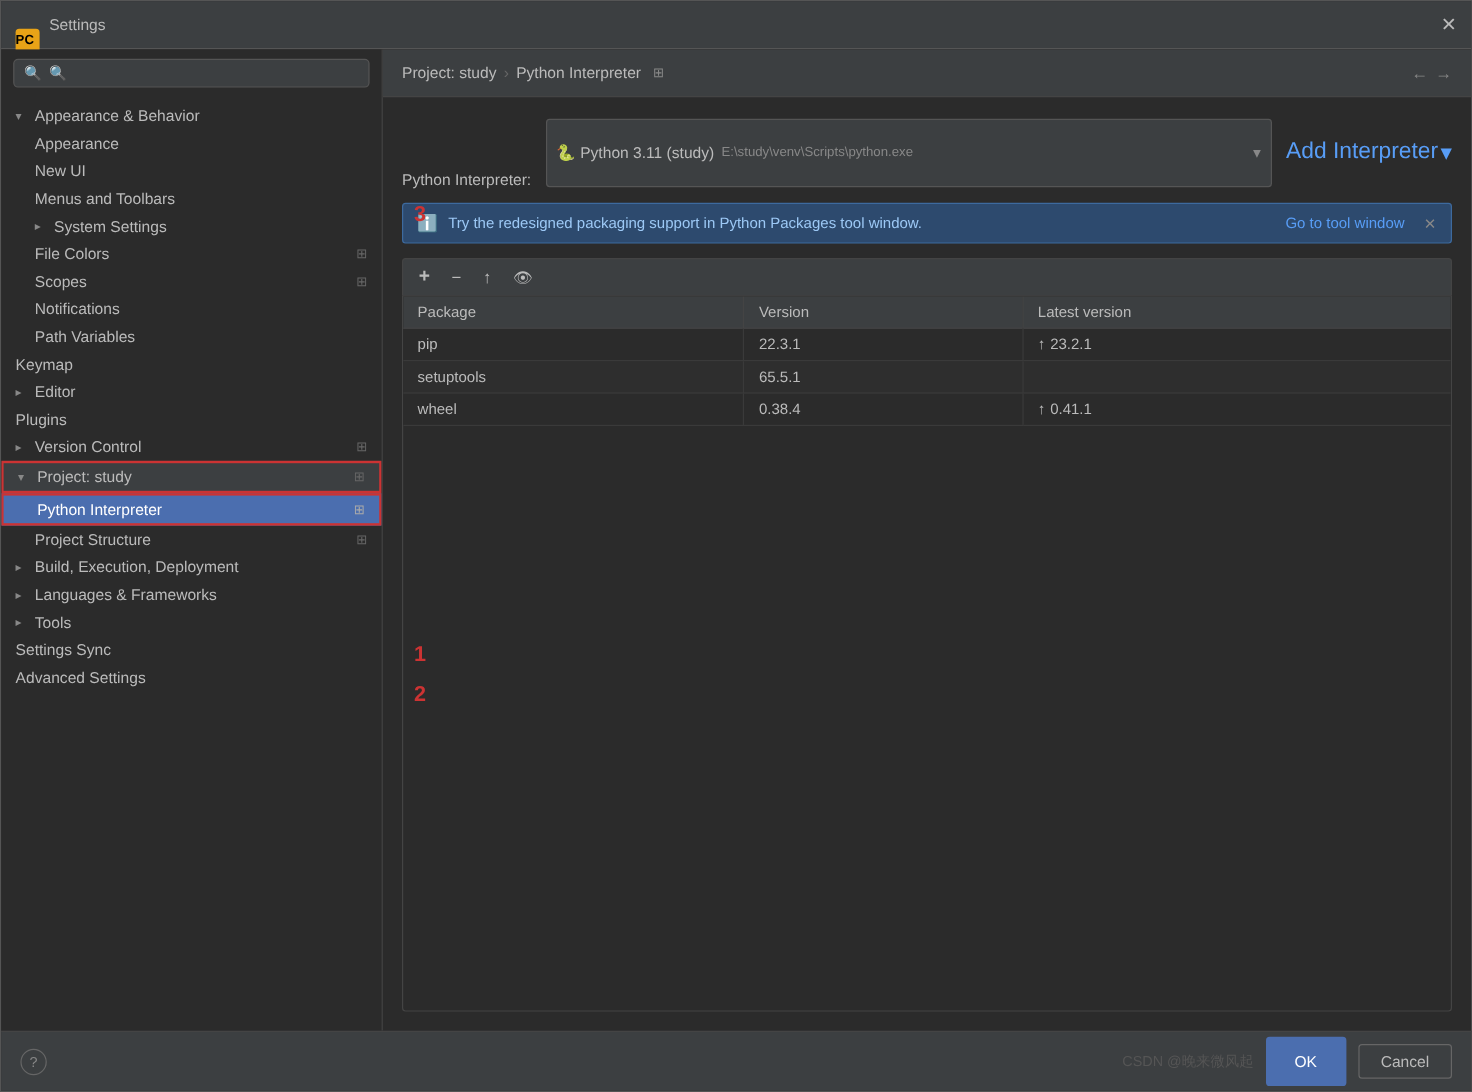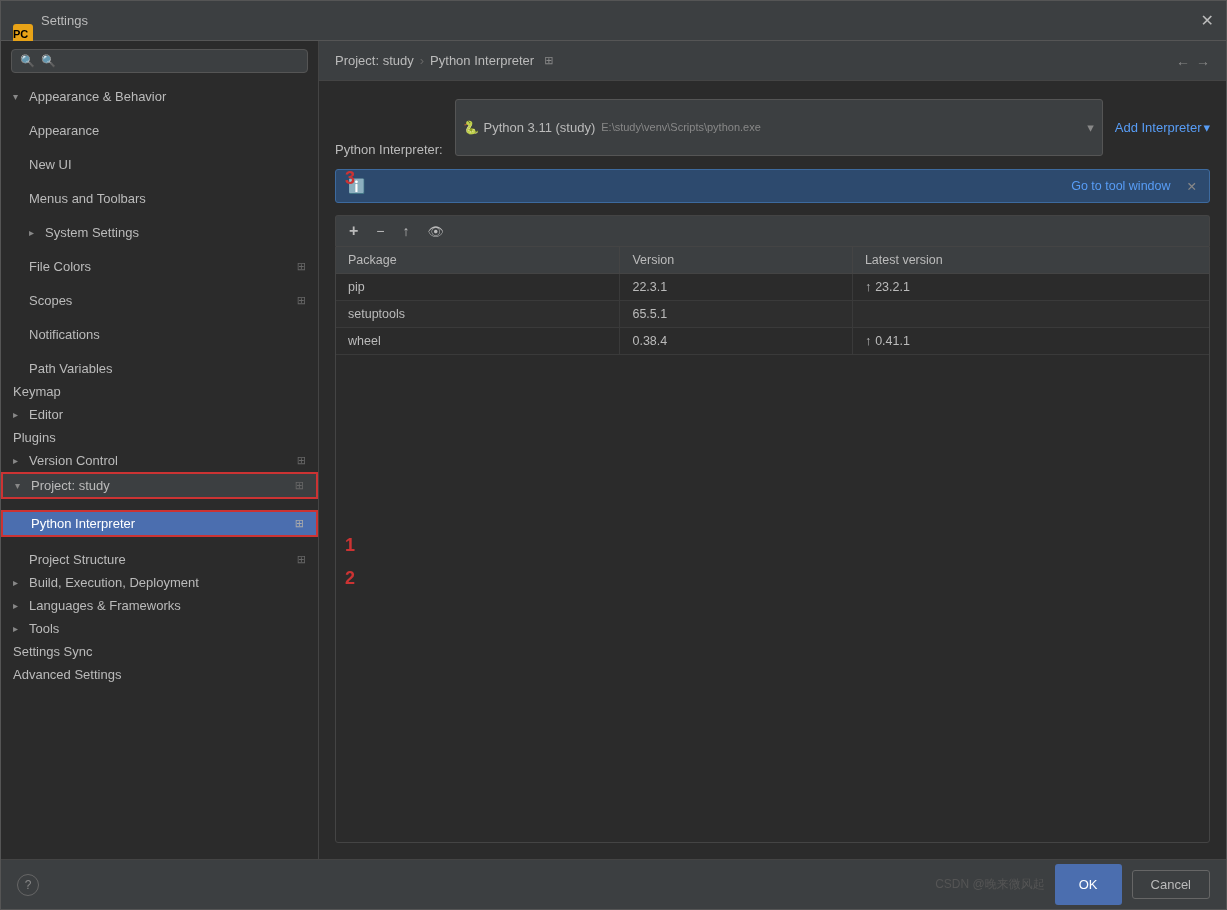--- a/index.html
+++ b/index.html
@@ -99,21 +99,21 @@
       gap: 4px;
       color: #bbb;
       font-size: 13px;
       white-space: nowrap;
     }
     .nav-item .arrow {
       font-size: 10px;
       color: #888;
       width: 12px;
     }
-    .indent1 { padding-left: 28px; margin-top: 11px; }
+    .indent1 { padding-left: 28px; }
     .sidebar-badge {
       margin-left: auto;
       color: #666;
       font-size: 11px;
     }
     
     .project-study-row {
       border: 2px solid #cc3333;
       background: #3c3f41;
     }
@@ -196,21 +196,21 @@
       cursor: pointer;
     }
     .dropdown-arrow {
       margin-left: auto;
       color: #888;
     }
     .add-interpreter-btn {
       background: transparent;
       border: none;
       color: #589df6;
-      font-size: 13px;
+      font-size: 19px;
       cursor: pointer;
       white-space: nowrap;
       display: flex;
       align-items: center;
       gap: 2px;
     }
     .info-banner {
       background: #2d4a6e;
       border: 1px solid #3d6a9e;
       border-radius: 3px;
@@ -490,20 +490,21 @@
             <span class="dropdown-arrow">▾</span>
           </div>
           <button class="add-interpreter-btn">
             <span>Add Interpreter</span>
             <span>▾</span>
           </button>
         </div>
 
         <div class="info-banner">
           <span class="info-icon">ℹ️</span>
+          <span>Try the redesigned packaging support in Python Packages tool window.</span>
           <span class="go-link">Go to tool window</span>
           <span class="close-x">✕</span>
         </div>
 
         <div style="display:flex; flex-direction:column; flex:1;">
           <div class="pkg-toolbar">
             <button class="toolbar-btn add">+</button>
             <button class="toolbar-btn">−</button>
             <button class="toolbar-btn">↑</button>
             <button class="toolbar-btn" style="font-size:13px;">👁</button>

